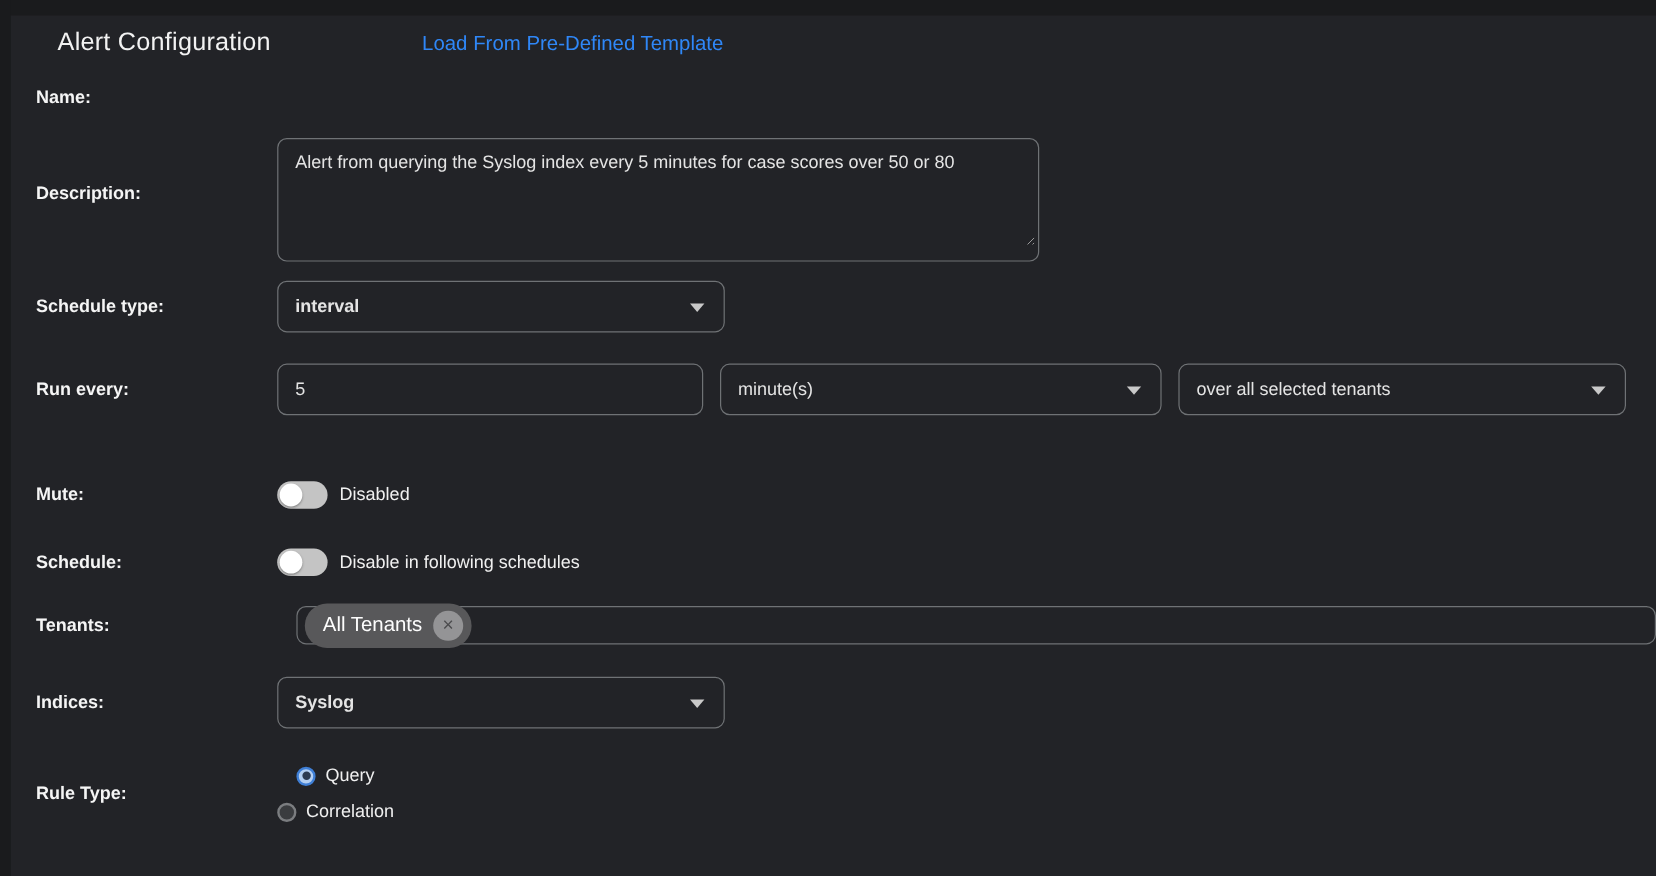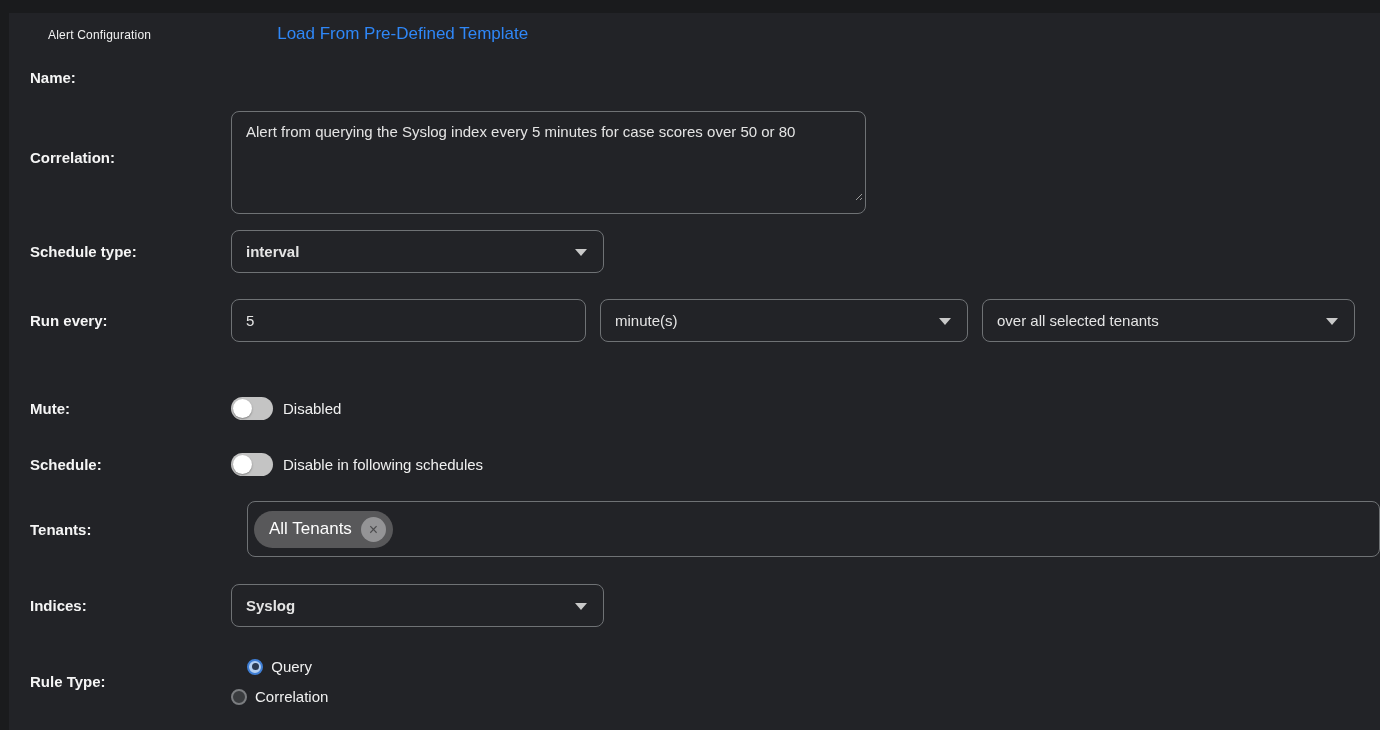--- a/index.html
+++ b/index.html
@@ -16,21 +16,21 @@
     background: #222327;
     box-shadow: inset 9px 0 0 #1a1b1d, inset 0 13px 0 #1a1b1d;
     color: #e8e8e8;
   }
   .header-row {
     display: flex;
     align-items: baseline;
     padding: 24px 0 0 48px;
   }
   .page-title {
-    font-size: 12px;
+    font-size: 21px;
     font-weight: 400;
     color: #f2f2f2;
     letter-spacing: 0.2px;
   }
   .template-link {
     margin-left: 126px;
     font-size: 17px;
     color: #2f87f7;
     text-decoration: none;
     cursor: pointer;
@@ -125,21 +125,21 @@
     width: 19px;
     height: 19px;
     border-radius: 50%;
     background: #ffffff;
     box-shadow: 0 1px 2px rgba(0,0,0,0.35);
   }
   .toggle-text { margin-left: 10px; font-size: 15px; color: #f0f0f0; }
   .row-tenants { margin-top: 25px; gap: 16px; }
   .multi-box {
     width: 1134px;
-    height: 56px;
+    height: 32px;
     display: flex;
     align-items: center;
     padding: 0 6px;
     cursor: text;
   }
   .chip {
     display: flex;
     align-items: center;
     height: 37px;
     background: #58585a;
@@ -198,21 +198,21 @@
   <div class="header-row">
     <div class="page-title">Alert Configuration</div>
     <a class="template-link">Load From Pre-Defined Template</a>
   </div>
 
   <div class="row row-name">
     <div class="field-label">Name:</div>
   </div>
 
   <div class="row row-desc">
-    <div class="field-label">Correlation:</div>
+    <div class="field-label">Description:</div>
     <div class="textarea-wrap">
       <textarea style="">Alert from querying the Syslog index every 5 minutes for case scores over 50 or 80</textarea>
       <span class="resize-handle"></span>
     </div>
   </div>
 
   <div class="row row-schedtype">
     <div class="field-label">Schedule type:</div>
     <div class="select-box w-select">
       <span>interval</span>

